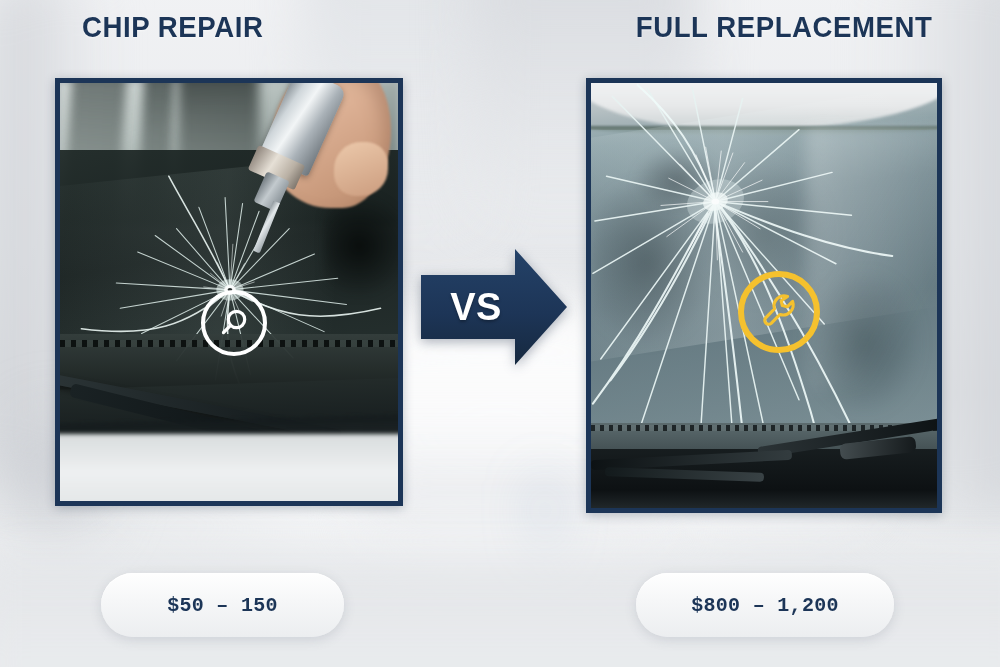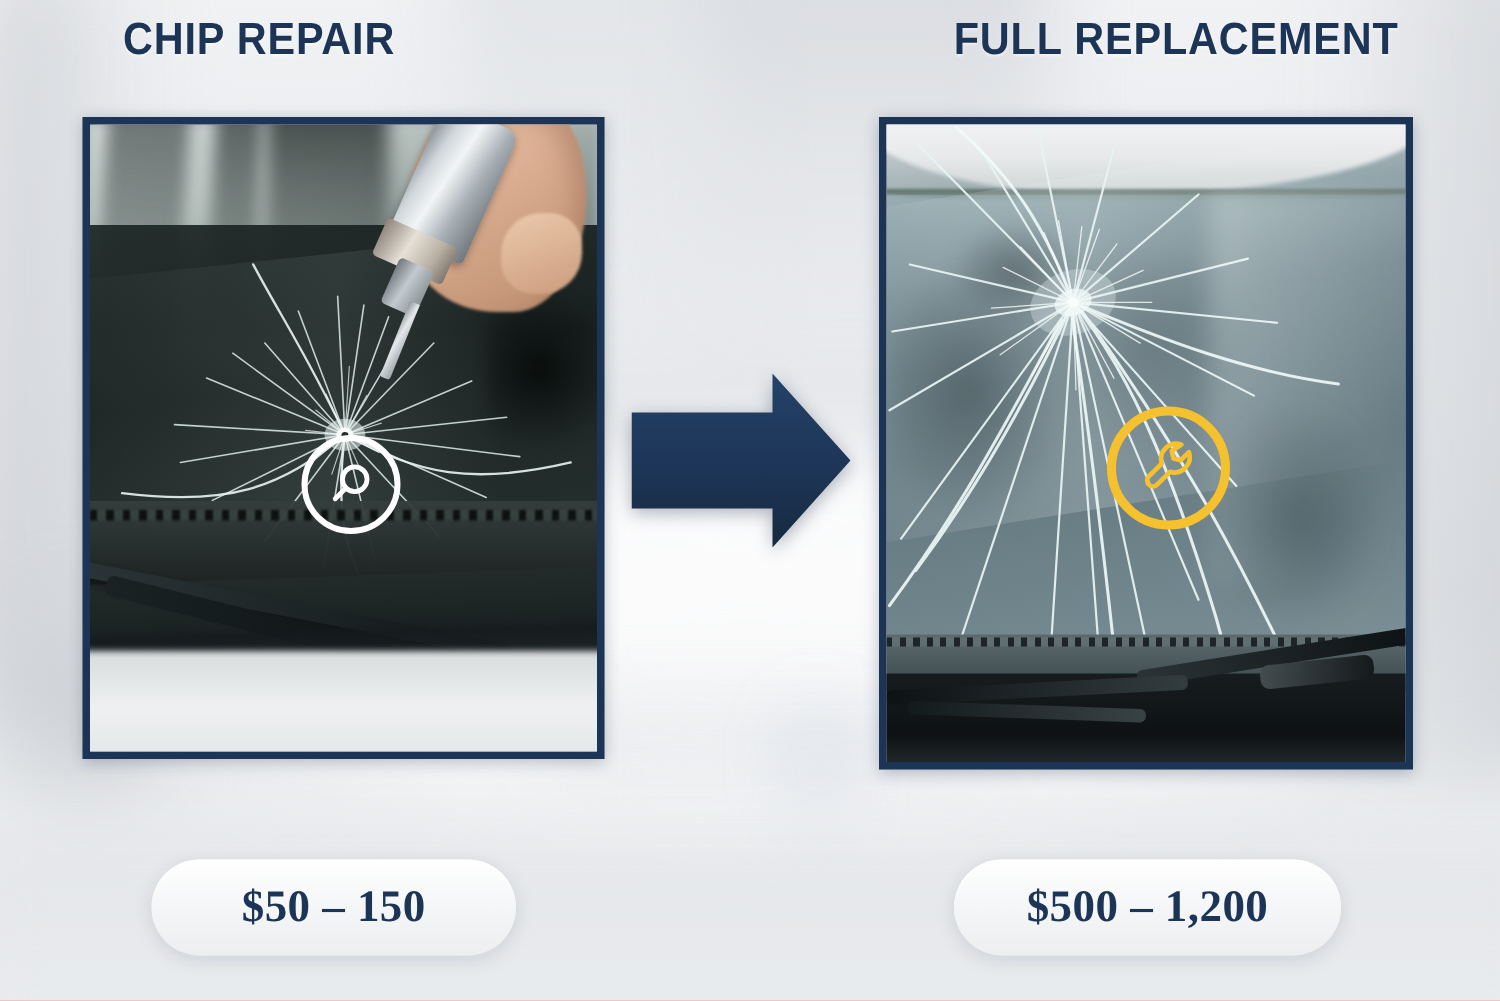--- a/index.html
+++ b/index.html
@@ -386,24 +386,24 @@
   
   .price-pill {
     position: absolute;
     display: flex;
     align-items: center;
     justify-content: center;
     border-radius: 999px;
     background: linear-gradient(180deg, rgba(255,255,255,.98) 0%, rgba(246,247,248,.97) 45%, rgba(236,238,240,.95) 100%);
     box-shadow: 0 3px 12px rgba(90,100,115,.18), inset 0 1px 0 rgba(255,255,255,.9);
     color: #1c3557;
-    font-size: 30px;
+    font-size: 20px;
     font-weight: 700;
     letter-spacing: 0.3px;
-    font-family: Liberation Serif, serif;
+    font-family: Liberation Mono, monospace;
     white-space: nowrap;
   }
   #pill-left  { left: 101px; top: 573px; width: 243px; height: 64px; }
   #pill-right { left: 636px; top: 573px; width: 258px; height: 64px; }
 </style>
 </head>
 <body>
 
 <div id="infographic">
 
@@ -592,18 +592,19 @@
   <svg id="vs-arrow" viewBox="0 0 146 116">
     <defs>
       <linearGradient id="vsgrad" x1="0" y1="0" x2="0" y2="1">
         <stop offset="0%" stop-color="#244268"></stop>
         <stop offset="55%" stop-color="#1d3557"></stop>
         <stop offset="100%" stop-color="#16293f"></stop>
       </linearGradient>
     </defs>
     <path d="M0 26 L94 26 L94 0 L146 58 L94 116 L94 90 L0 90 Z" fill="url(#vsgrad)"></path>
   </svg>
+  <div id="vs-label">VS</div>
 
   <div class="price-pill" id="pill-left">$50 – 150</div>
 
-  <div class="price-pill" id="pill-right">$500 – 1,200</div>
+  <div class="price-pill" id="pill-right">$800 – 1,200</div>
 
 </div>
 
 </body></html>

